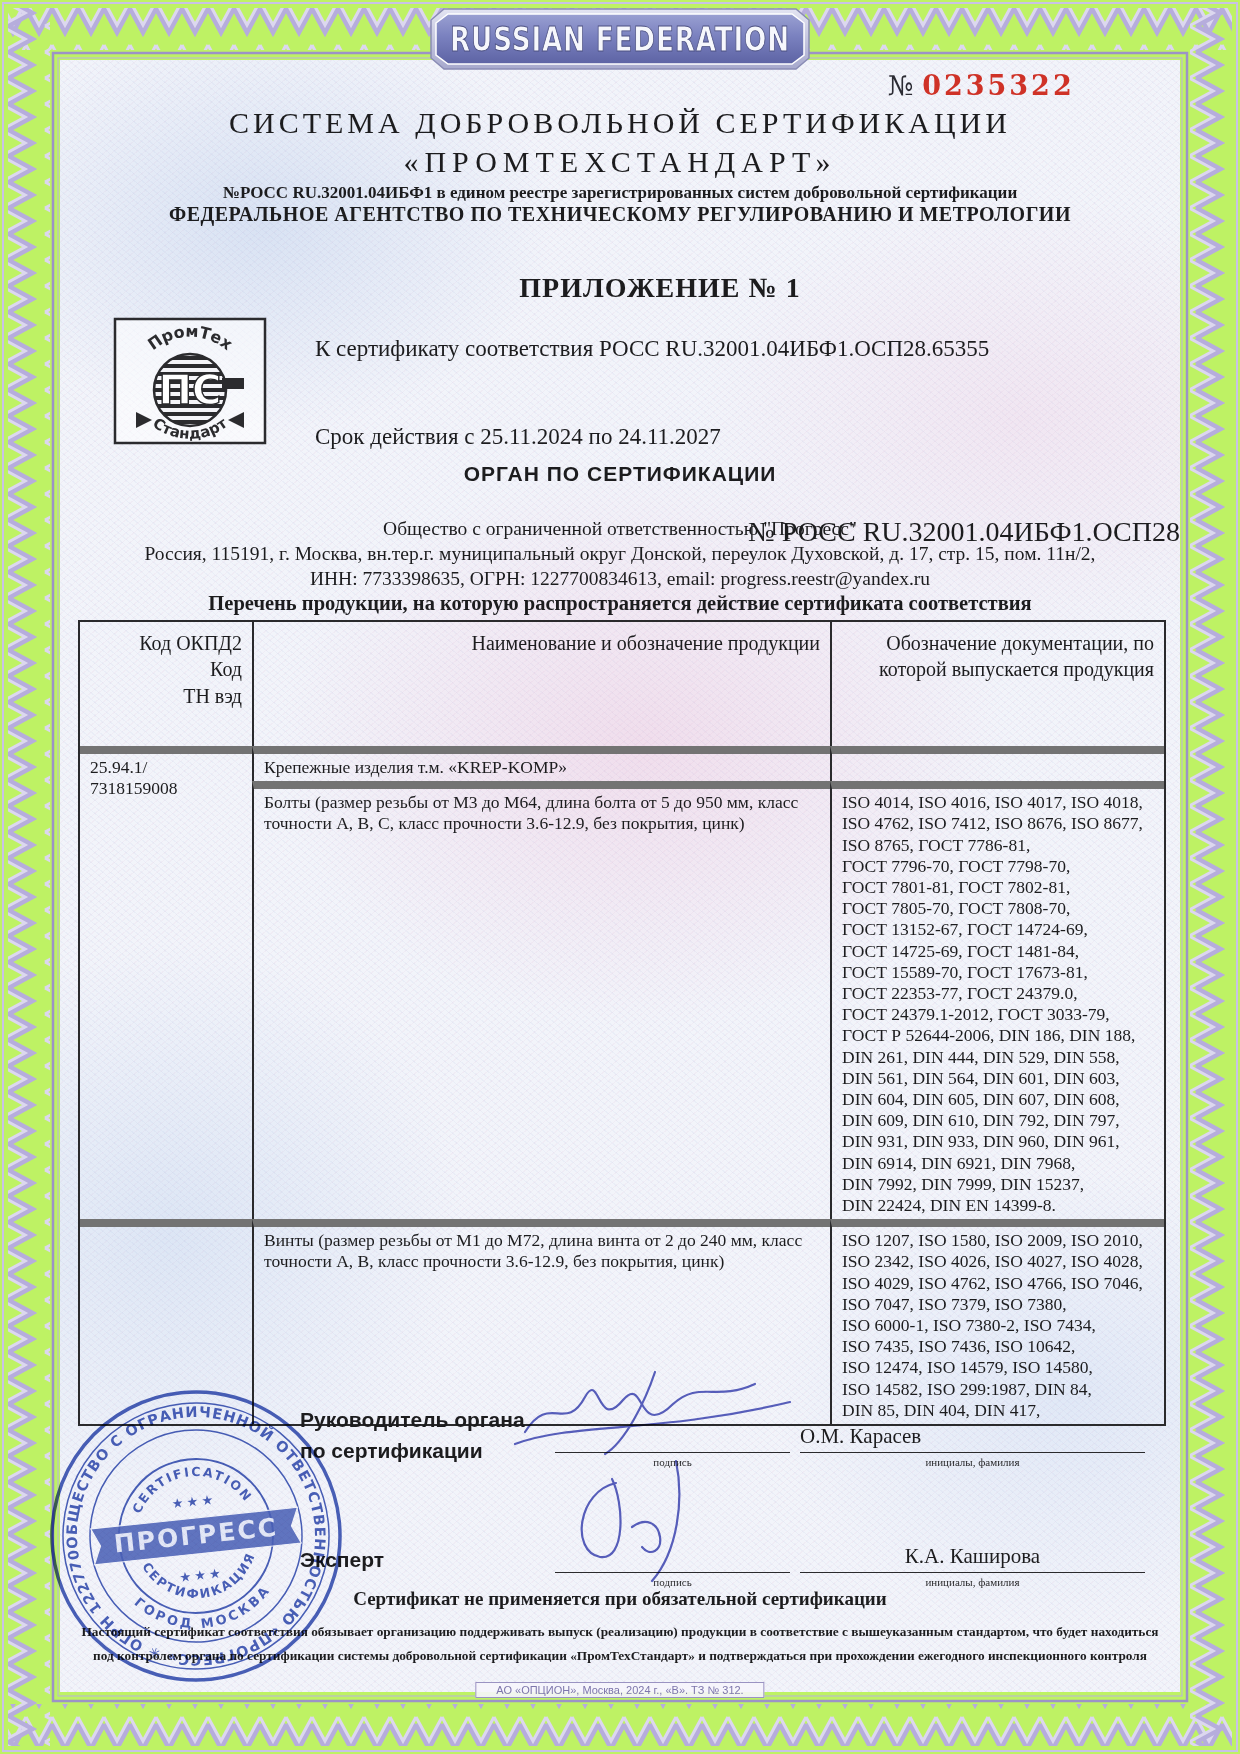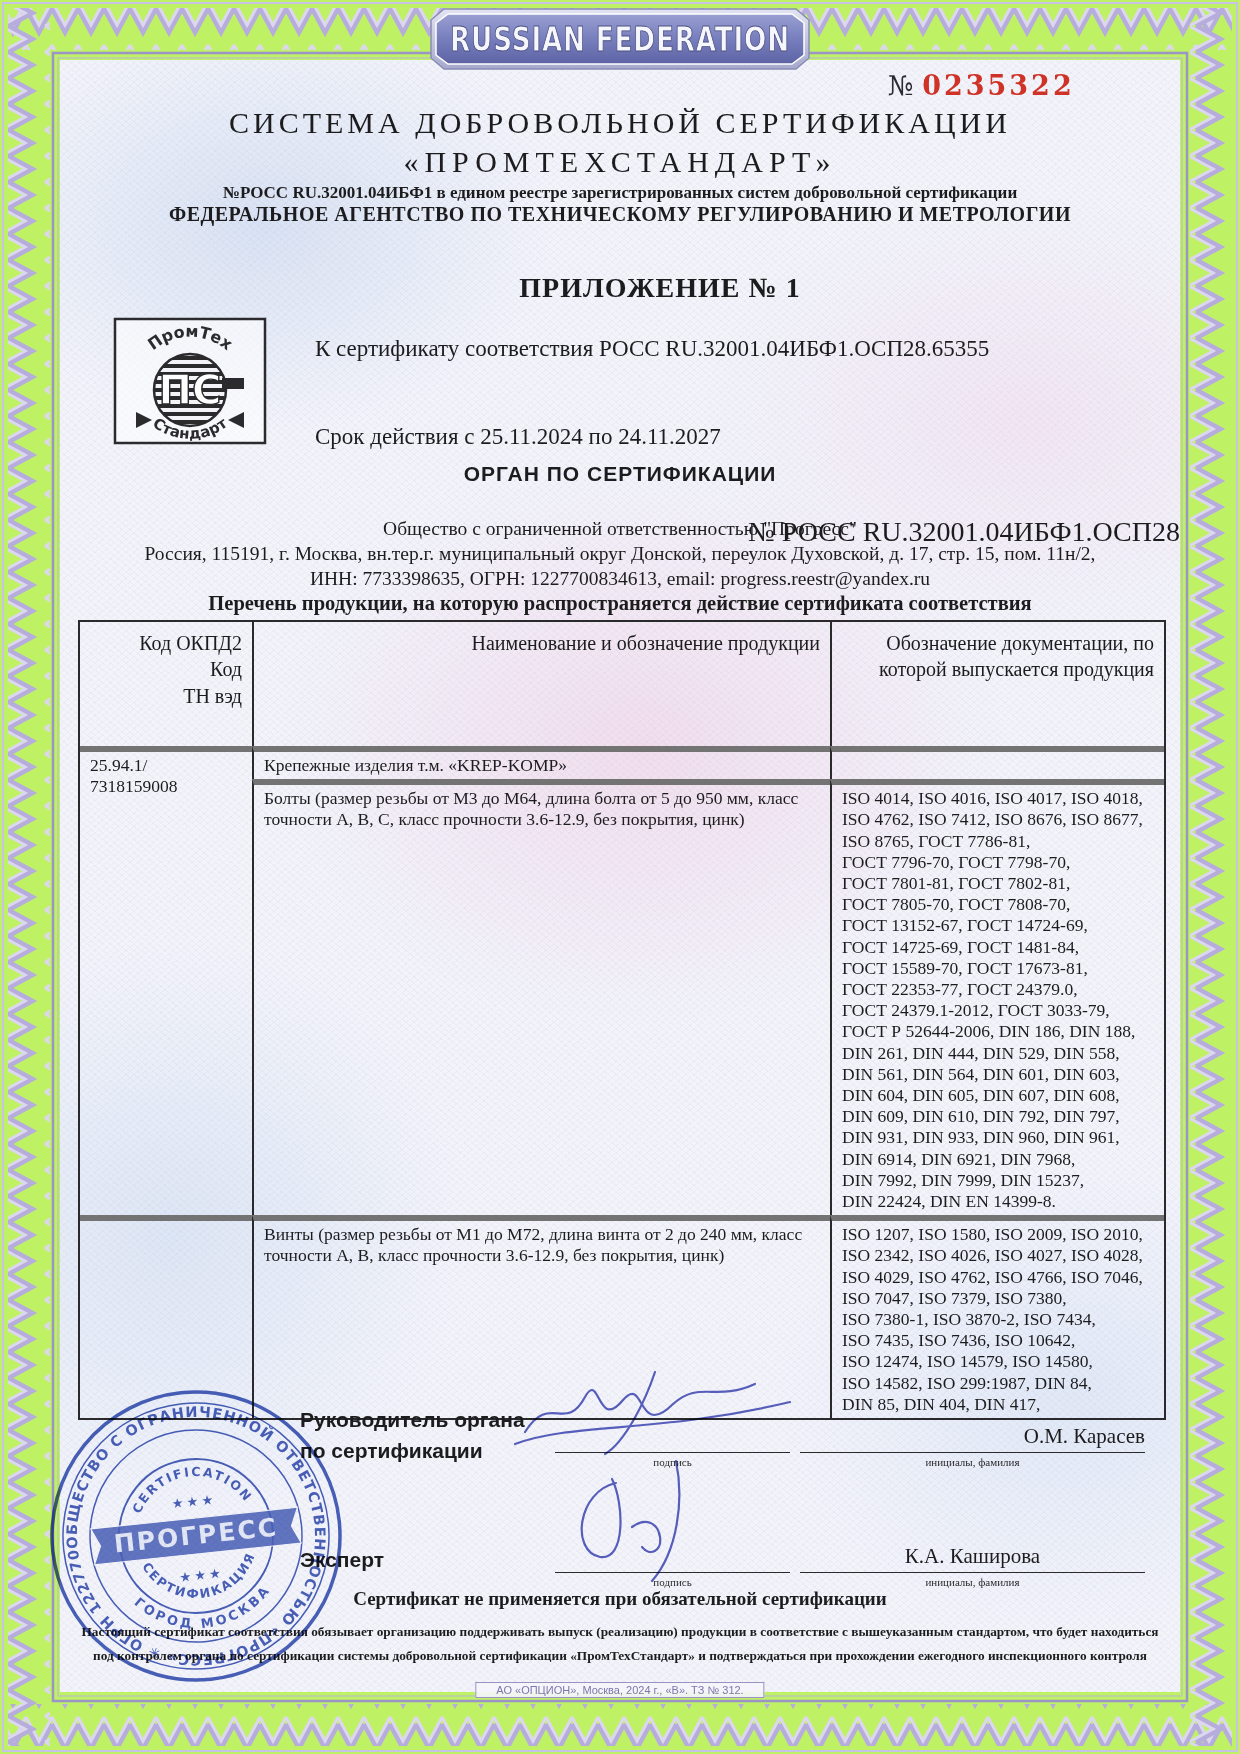--- a/index.html
+++ b/index.html
@@ -36,41 +36,41 @@
   .body-number{top:516px;font-size:28px;text-align:right;}
   .body-company{top:518px;font-size:19.5px;}
   .body-address{top:543px;font-size:19.5px;}
   .body-req{top:568px;font-size:19.5px;}
   .tbl-caption{top:592px;font-size:20.5px;font-weight:bold;}
   .ptable{position:absolute;left:78px;top:620px;width:1084px;z-index:2;
           display:grid;grid-template-columns:172px 578px 1fr;
           border:2px solid #2a2a2c;font-size:17.5px;line-height:21.2px;}
   .cell{padding:3px 10px;box-sizing:border-box;}
   .bl{border-left:2px solid #2a2a2c;}
-  .bt{border-top:6px solid #737373;}
+  .bt{border-top:8px solid #737373;}
   .hcell{font-weight:normal;font-size:20px;line-height:1.32;text-align:right;
          min-height:124px;padding-top:8px;}
   .code-cell{grid-row:span 2;}
   .krep{min-height:30px;}
   .bolts{min-height:422px;}
   .vinty{min-height:196px;}
   .docs div{white-space:nowrap;}
   .sig-role1{left:300px;top:1404px;font-family:"Liberation Sans", sans-serif;font-weight:bold;font-size:21px;line-height:31px;z-index:2;}
   .sig-role2{left:300px;top:1548px;font-family:"Liberation Sans", sans-serif;font-weight:bold;font-size:21px;z-index:2;}
   .sigline{position:absolute;height:0;border-top:1.6px solid #2a2a2c;z-index:2;}
   .l-sig1{left:555px;top:1452px;width:235px;}
   .l-name1{left:800px;top:1452px;width:345px;}
   .l-sig2{left:555px;top:1572px;width:235px;}
   .l-name2{left:800px;top:1572px;width:345px;}
   .under-label{position:absolute;font-size:11px;z-index:2;text-align:center;color:#2a2a2c;}
   .u-sig1{left:555px;top:1456px;width:235px;}
   .u-name1{left:800px;top:1456px;width:345px;}
   .u-sig2{left:555px;top:1576px;width:235px;}
   .u-name2{left:800px;top:1576px;width:345px;}
-  .name1{left:800px;top:1424px;width:345px;text-align:right;font-size:21px;z-index:2;}
+  .name1{left:800px;top:1424px;width:345px;text-align:left;font-size:21px;z-index:2;}
   .name2{left:800px;top:1544px;width:345px;text-align:center;font-size:21px;z-index:2;}
   .no-mandatory{top:1588px;font-size:19px;font-weight:bold;}
   .fine-print{left:65px;top:1620px;width:1110px;text-align:center;font-weight:bold;
               font-size:13.3px;line-height:24px;z-index:2;}
   .printer{left:50%;transform:translateX(-50%);top:1682px;z-index:4;
            font-family:"Liberation Sans", sans-serif;font-size:11px;color:#7d76ab;
            border:1px solid #9a93c2;background:rgba(246,245,252,.9);padding:1px 20px;white-space:nowrap;}
   .stamp-wrap{left:46px;top:1386px;z-index:5;opacity:.92;mix-blend-mode:multiply;transform:rotate(-6deg);}
   .sig-svg{position:absolute;z-index:4;mix-blend-mode:multiply;}
   .s1{left:505px;top:1362px;}
@@ -204,21 +204,21 @@
         <div>DIN 22424, DIN EN 14399-8.</div>
       </div>
 
     <div class="cell bt"></div>
     <div class="cell bl bt vinty">Винты (размер резьбы от М1 до М72, длина винта от 2 до 240 мм, класс точности А, В, класс прочности 3.6-12.9, без покрытия, цинк)</div>
     <div class="cell bl bt docs">
         <div>ISO 1207, ISO 1580, ISO 2009, ISO 2010,</div>
         <div>ISO 2342, ISO 4026, ISO 4027, ISO 4028,</div>
         <div>ISO 4029, ISO 4762, ISO 4766, ISO 7046,</div>
         <div>ISO 7047, ISO 7379, ISO 7380,</div>
-        <div>ISO 7380-1, ISO 3870-2, ISO 7434,</div>
+        <div>ISO 6000-1, ISO 7380-2, ISO 7434,</div>
         <div>ISO 7435, ISO 7436, ISO 10642,</div>
         <div>ISO 12474, ISO 14579, ISO 14580,</div>
         <div>ISO 14582, ISO 299:1987, DIN 84,</div>
         <div>DIN 85, DIN 404, DIN 417,</div>
       </div>
   </div>
 
   <div class="abs sig-role1">
     <div>Руководитель органа</div>
     <div>по сертификации</div>

